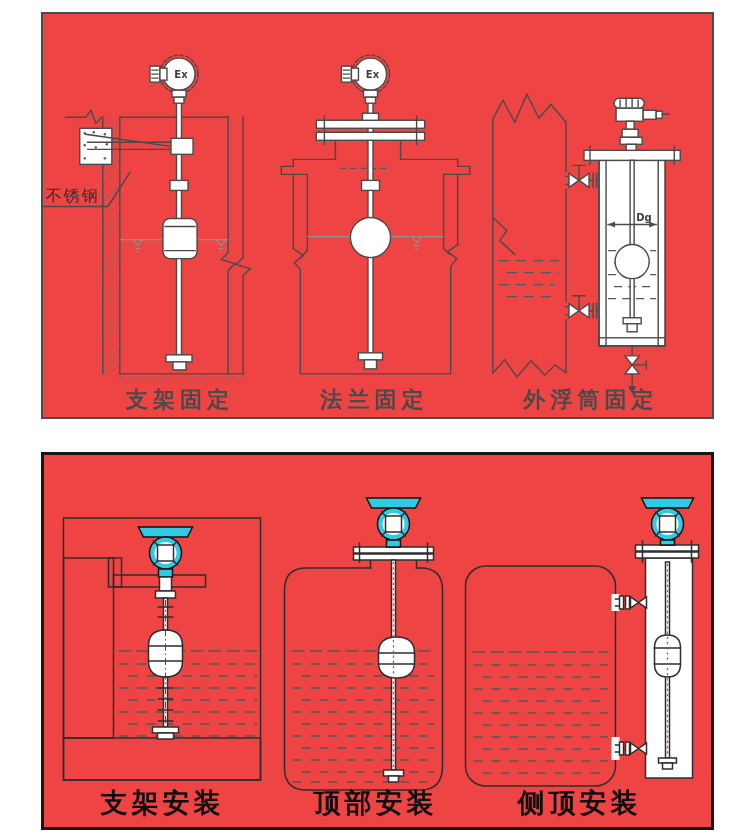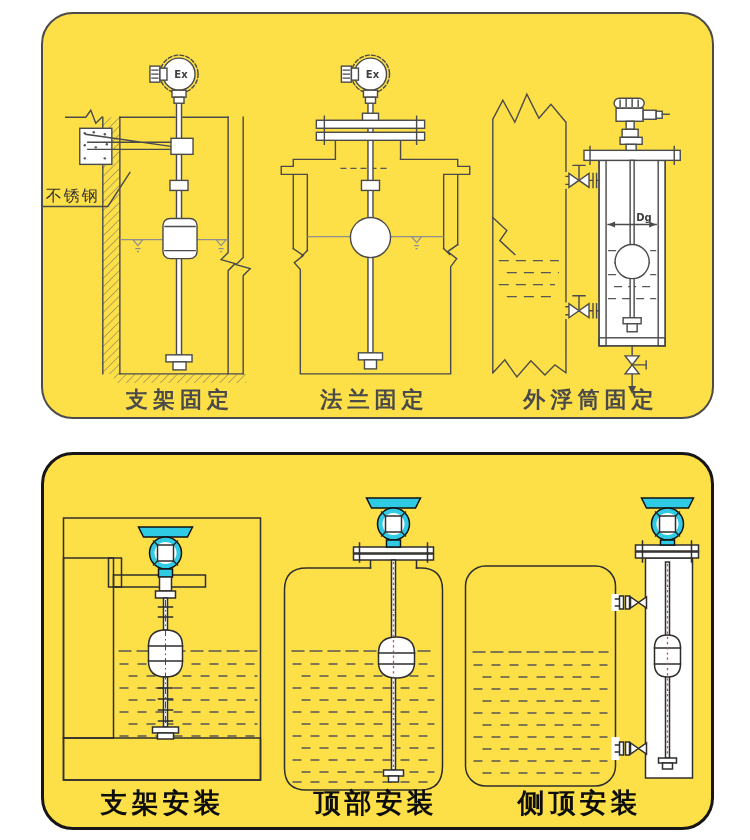--- a/index.html
+++ b/index.html
@@ -1,20 +1,20 @@
 <!DOCTYPE html>
 <html style="--line: #4a4a4a; --line_dark: #2e2e2e; --liquid: #8f8f8f; --head_cyan: #2fcbe4; --centerline_red: #a9584b; --label_gray: #4a4a4a; --label_black: #0d0d0d; --panel_border_top: #4b4b4b; --panel_border_bottom: #161616;"><head>
 <meta charset="utf-8">
 <style>
   html,body { margin:0; padding:0; }
   body {
     width:750px; height:840px; background:#ffffff; position:relative;
     font-family:"DejaVu Sans", sans-serif; overflow:hidden;
   }
-  .panel { position:absolute; background:#fde047; box-sizing:border-box;border-radius:32px; }
+  .panel { position:absolute; background:#ef4444; box-sizing:border-box; }
   #panel-top    { left:41px; top:12px;  width:673px; height:407px; border:2px solid var(--panel_border_top,#4b4b4b); }
   #panel-bottom { left:41px; top:452px; width:673px; height:378px; border:3px solid var(--panel_border_bottom,#161616); }
   .panel svg { display:block; width:100%; height:100%; }
 
   .s  { stroke:var(--line,#4a4a4a); stroke-width:1.4; fill:none; stroke-linecap:square; }
   .sw { stroke:var(--line,#4a4a4a); stroke-width:1.4; fill:#ffffff; }
   .sg { stroke:var(--liquid,#8f8f8f); stroke-width:1.3; fill:none; }
   .dsh{ stroke:#565656; stroke-width:1.3; fill:none; }
   .k  { stroke:var(--line_dark,#2e2e2e); stroke-width:1.5; fill:none; stroke-linecap:square; }
   .kw { stroke:var(--line_dark,#2e2e2e); stroke-width:1.5; fill:#ffffff; }

